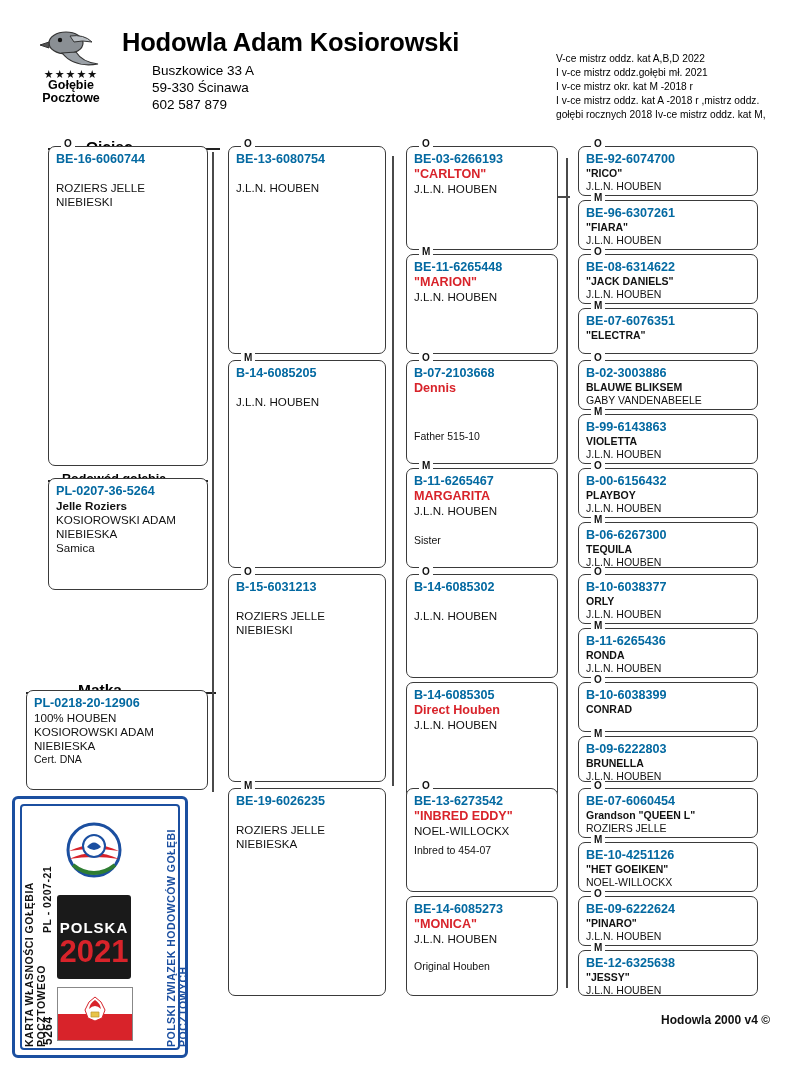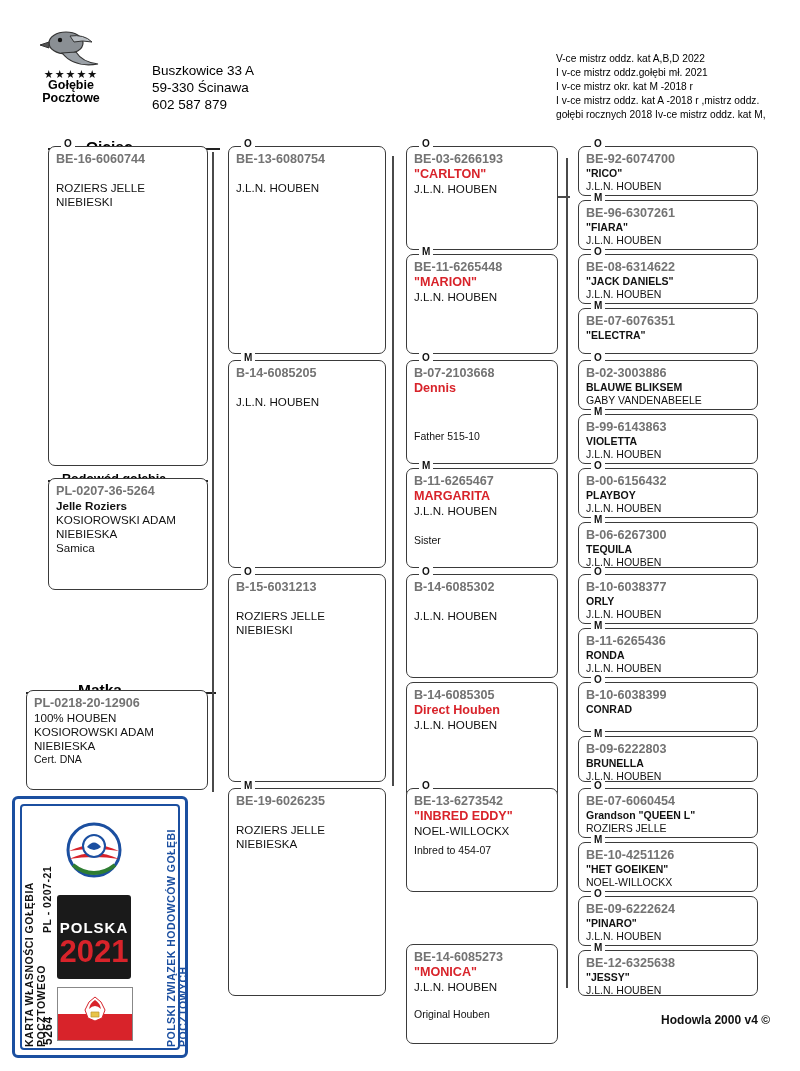--- a/index.html
+++ b/index.html
@@ -12,21 +12,21 @@
   .hdr-logo .bird{width:70px;height:40px;margin:0 auto;position:relative;}
   .hdr-logo .stars{font-size:11px;letter-spacing:1px;color:#111;line-height:10px;margin-top:1px;}
   .hdr-logo .lg1{font-size:12.5px;font-weight:bold;line-height:13px;}
   .hdr-logo .lg2{font-size:12.5px;font-weight:bold;line-height:13px;}
   .hdr-title{position:absolute;left:96px;top:4px;width:430px;font-size:25.5px;font-weight:bold;letter-spacing:-0.2px;}
   .hdr-addr{position:absolute;left:126px;top:38px;font-size:13.5px;line-height:17px;}
   .hdr-ach{position:absolute;left:530px;top:4px;width:218px;text-align:left;font-size:10.2px;line-height:14px;margin-top:24px;}
 
   
   .box{position:absolute;border:1.6px solid #3a3a3a;border-radius:7px;background:#fff;box-sizing:border-box;padding:5px 7px;}
-  .ring{font-size:12.6px;font-weight:bold;color:#737373;line-height:15px;}
+  .ring{font-size:12.6px;font-weight:bold;color:#0369a1;line-height:15px;}
   .nick{font-size:12.6px;font-weight:bold;color:#d8232a;line-height:15px;}
   .red{color:#d8232a;}
   .sm{font-size:11.6px;line-height:14px;color:#111;}
   .xs{font-size:10.5px;line-height:13px;color:#111;}
 
   
   .sexmark{position:absolute;top:-8px;left:12px;background:#fff;padding:0 3px;font-size:10px;font-weight:bold;color:#111;line-height:10px;}
 
   
   .grouplabel{position:absolute;font-size:15.5px;font-weight:bold;background:#fff;padding:0 8px;}
@@ -64,20 +64,21 @@
           <path d="M13 14 L4 17 L13 20 Z" fill="#555" stroke="#333" stroke-width="1"></path>
           <path d="M26 25 Q38 40 62 36 Q46 34 40 24 Z" fill="#9aa0a6" stroke="#333" stroke-width="1.1"></path>
           <path d="M34 8 Q48 6 56 14 Q46 12 38 14 Z" fill="#b9bec3" stroke="#333" stroke-width="1"></path>
         </svg>
       </div>
       <div class="stars">★★★★★</div>
       <div class="lg1">Gołębie</div>
       <div class="lg2">Pocztowe</div>
     </div>
 
+    <div class="hdr-title">Hodowla Adam Kosiorowski</div>
     <div class="hdr-addr">
       <div>Buszkowice 33 A</div>
       <div>59-330 Ścinawa</div>
       <div>602 587 879</div>
     </div>
 
     <div class="hdr-ach">
       <div>V-ce mistrz oddz. kat A,B,D 2022</div>
       <div>I v-ce mistrz oddz.gołębi mł. 2021</div>
       <div>I v-ce mistrz okr. kat M -2018 r</div>
@@ -190,21 +191,21 @@
     <div class="nick">Direct Houben</div>
     <div class="sm">J.L.N. HOUBEN</div>
   </div>
   <div class="box" style="left:406px;top:788px;width:152px;height:104px;">
     <span class="sexmark">O</span>
     <div class="ring">BE-13-6273542</div>
     <div class="nick">"INBRED EDDY"</div>
     <div class="sm">NOEL-WILLOCKX</div>
     <div class="xs" style="margin-top:6px;">Inbred to 454-07</div>
   </div>
-  <div class="box" style="left:406px;top:896px;width:152px;height:100px;margin-top:48px;">
+  <div class="box" style="left:406px;top:896px;width:152px;height:100px;">
     <div class="ring">BE-14-6085273</div>
     <div class="nick">"MONICA"</div>
     <div class="sm">J.L.N. HOUBEN</div>
     <div class="xs" style="margin-top:14px;">Original Houben</div>
   </div>
 
   <div class="box" style="left:578px;top:146px;width:180px;height:50px;">
     <span class="sexmark">O</span>
     <div class="ring">BE-92-6074700</div>
     <div class="xs red" style="font-weight:bold">"RICO"</div>

